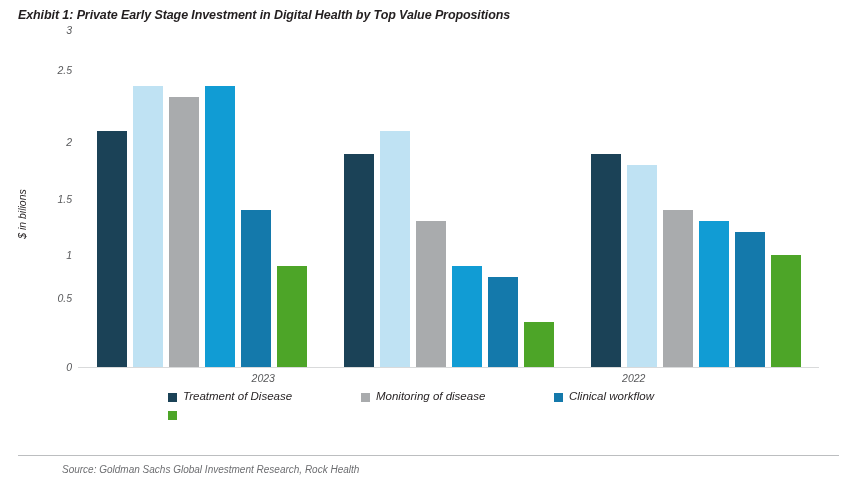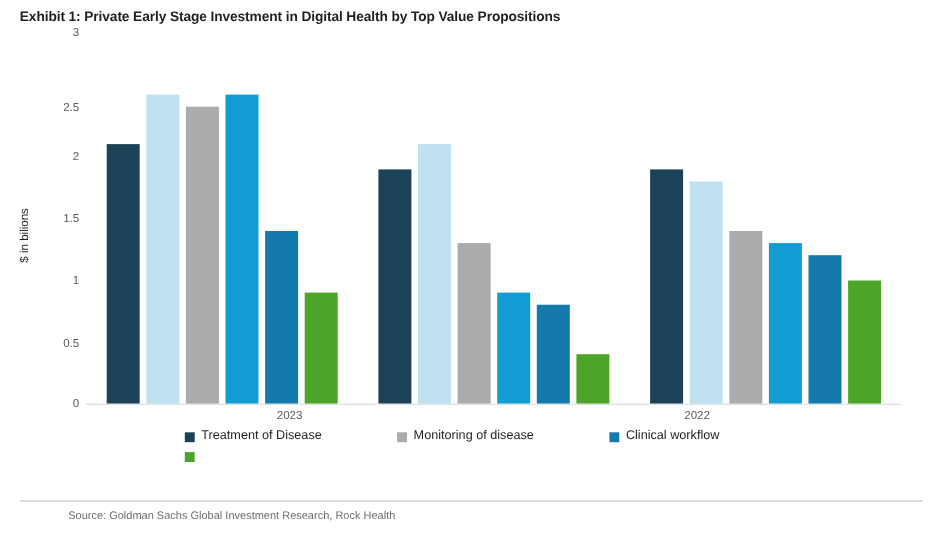--- a/index.html
+++ b/index.html
@@ -11,20 +11,21 @@
     font-family: "Liberation Sans", sans-serif;
     color: #231f20;
     overflow: hidden;
   }
 
   .exhibit {
     width: 857px;
     height: 501px;
     position: relative;
     padding: 0;
+    font-style: italic;
   }
 
   
   .title-bar {
     padding: 8px 0 0 18px;
     height: 28px;
   }
   .chart-title {
     font-size: 12.5px;
     font-weight: bold;
@@ -170,25 +171,25 @@
   <div class="title-bar">
     <div class="chart-title">Exhibit 1: Private Early Stage Investment in Digital Health by Top Value Propositions</div>
   </div>
 
   <div class="plot-wrap">
 
     <div class="y-axis-title">$ in bilions</div>
 
     <div class="y-labels" id="y-labels">
         <div class="y-label" style="top: 337px;">0</div>
-        <div class="y-label" style="top: 282px;">0.5</div>
+        <div class="y-label" style="top: 268px;">0.5</div>
         <div class="y-label" style="top: 224.667px;">1</div>
         <div class="y-label" style="top: 168.5px;">1.5</div>
         <div class="y-label" style="top: 112.333px;">2</div>
-        <div class="y-label" style="top: 68px;">2.5</div>
+        <div class="y-label" style="top: 40px;">2.5</div>
         <div class="y-label" style="top: 0px;">3</div>
       </div>
 
     <div class="groups" id="bar-groups">
         <div class="group">
           <div class="bar" style="height: 235.9px; background: rgb(27, 66, 87);"></div>
           <div class="bar" style="height: 280.833px; background: rgb(191, 226, 243);"></div>
           <div class="bar" style="height: 269.6px; background: rgb(169, 171, 173);"></div>
           <div class="bar" style="height: 280.833px; background: rgb(17, 156, 212);"></div>
           <div class="bar" style="height: 157.267px; background: rgb(20, 121, 171);"></div>

